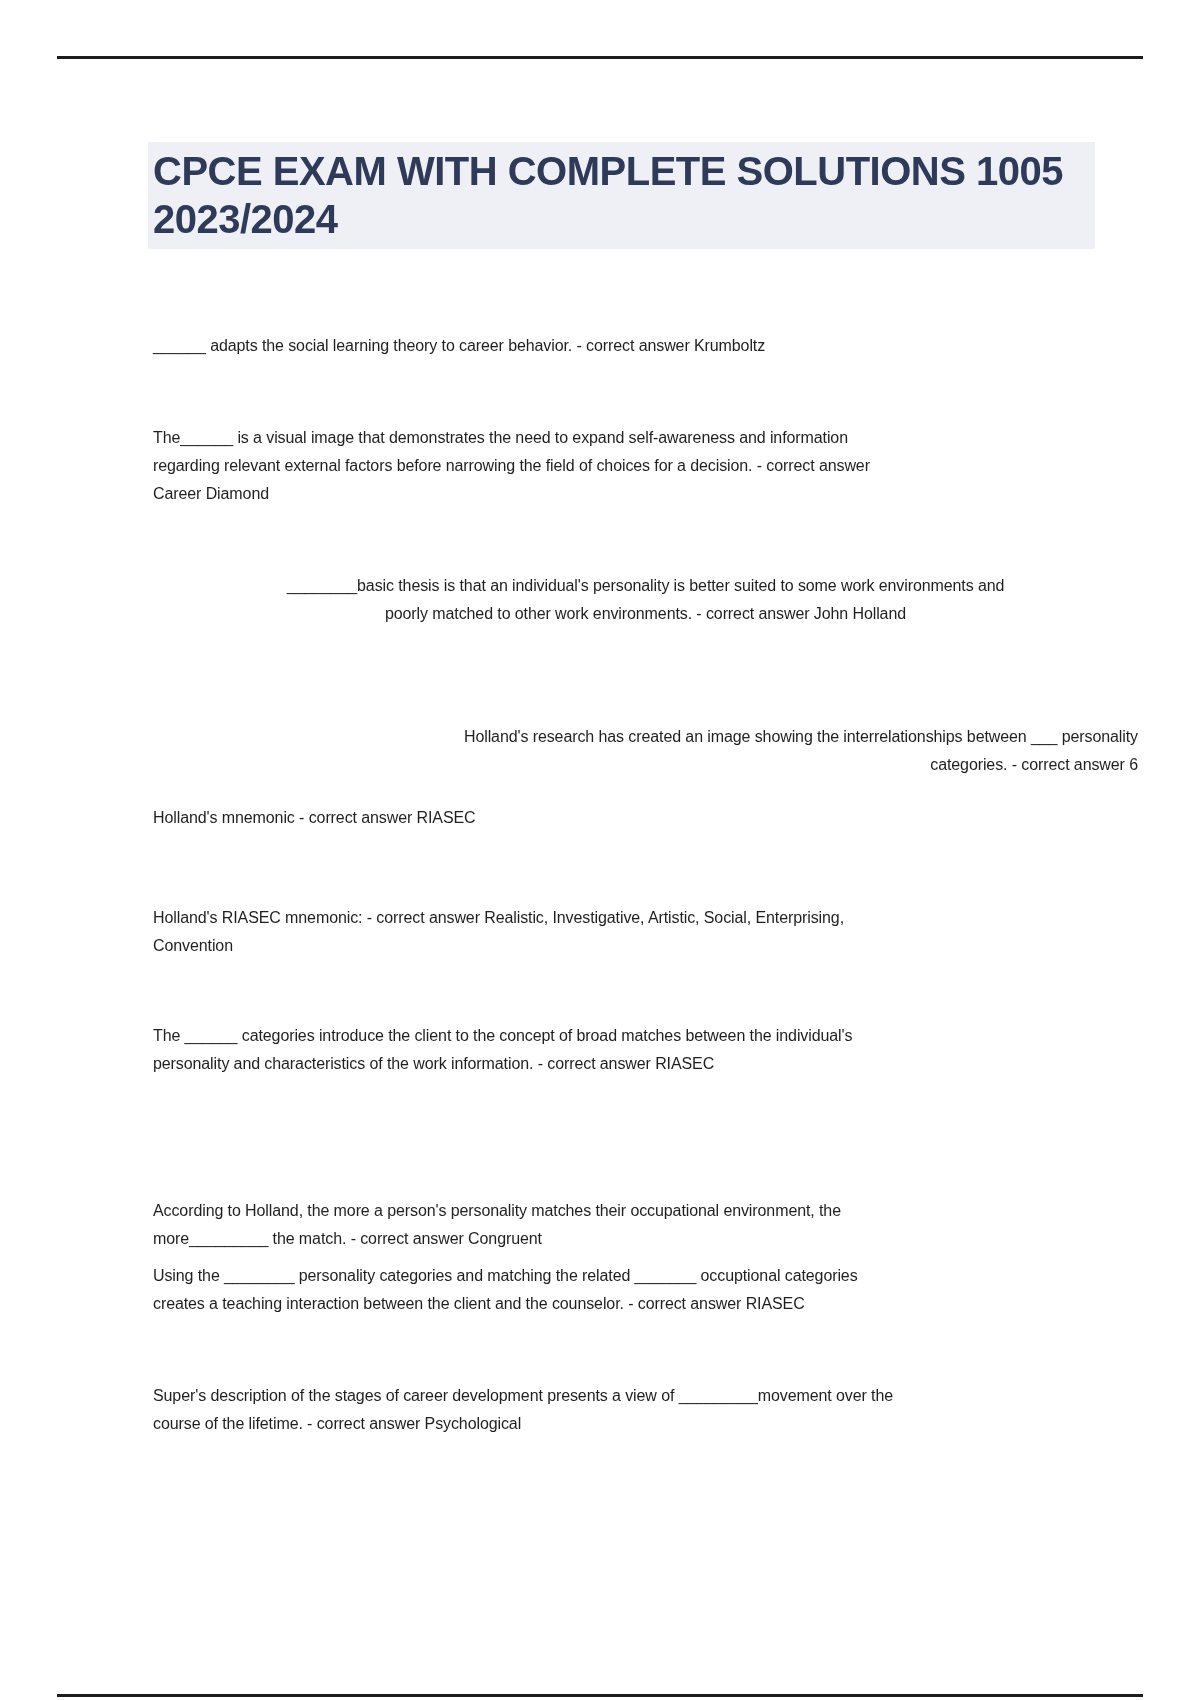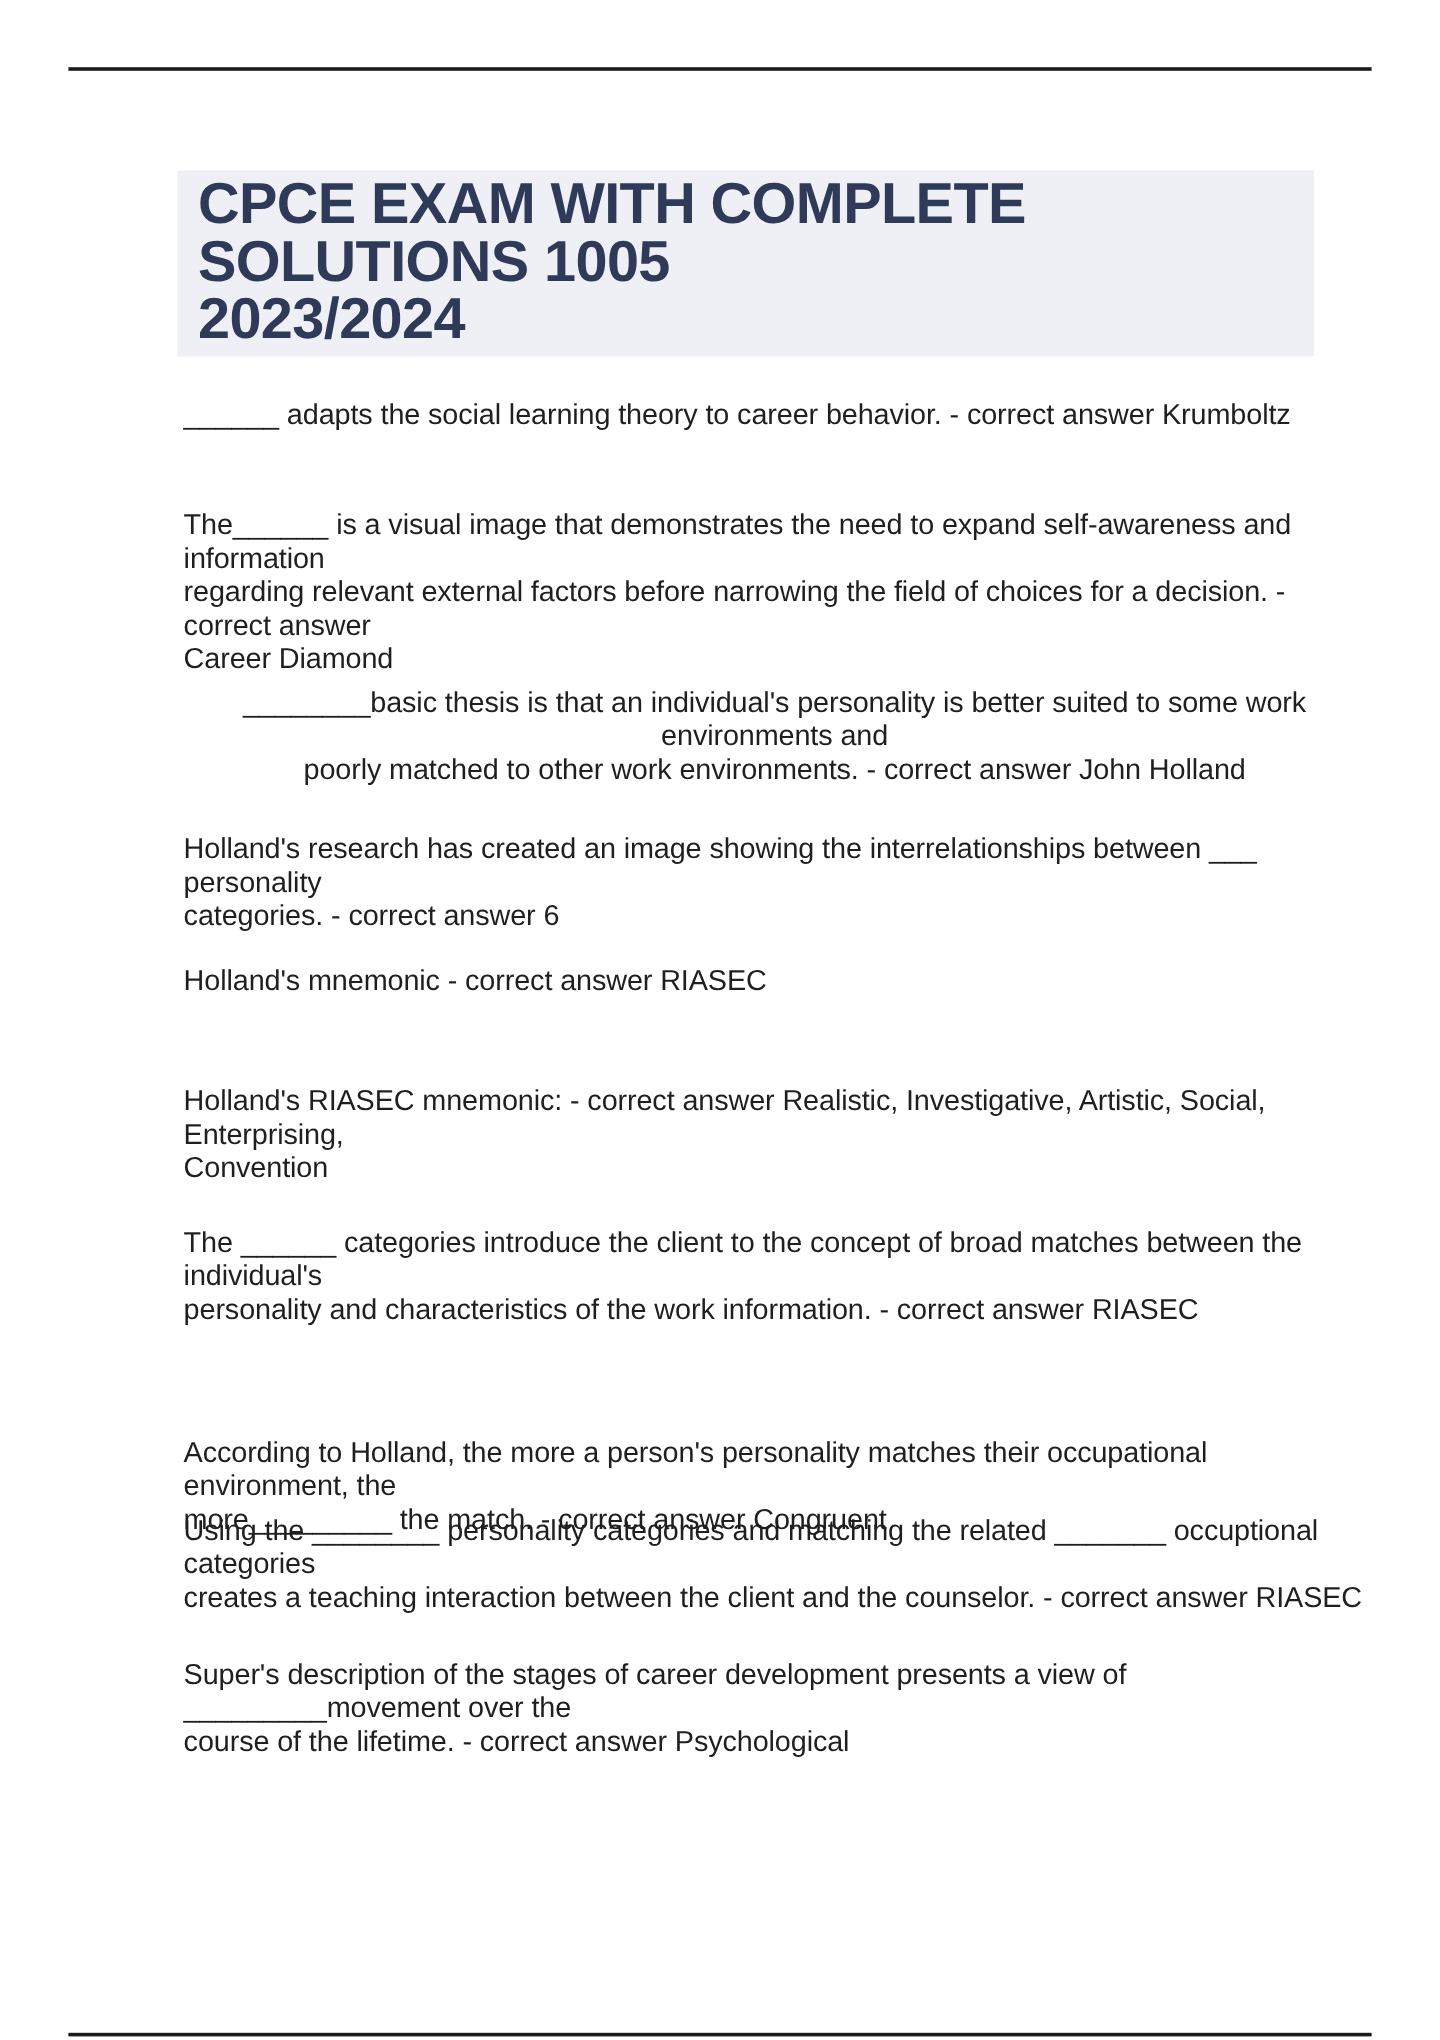--- a/index.html
+++ b/index.html
@@ -26,32 +26,31 @@
   .rule-bottom { top: 1694px; }
   .title-block {
     position: absolute;
     left: 148px;
     top: 142px;
     width: 947px;
     padding: 5px 0 6px 5px;
     box-sizing: border-box;
   }
   .title-text {
-    font-size: 48px;
+    font-size: 40px;
     font-weight: bold;
     line-height: 48px;
     letter-spacing: -0.5px;
     white-space: pre-line;
-    margin-left: 12px;
   }
   .para {
     position: absolute;
     left: 153px;
     width: 985px;
-    font-size: 24px;
+    font-size: 16px;
     line-height: 28px;
     letter-spacing: -0.1px;
     color: #1f1f1f;
     white-space: pre-line;
   }
 </style>
 </head>
 <body>
 
 <div class="page">
@@ -62,21 +61,21 @@
     <div class="title-text" style="color: rgb(47, 58, 89);">CPCE EXAM WITH COMPLETE SOLUTIONS 1005
 2023/2024</div>
   </div>
 
   <div class="para" style="top: 332px;">______ adapts the social learning theory to career behavior. - correct answer Krumboltz</div>
   <div class="para" style="top: 424px;">The______ is a visual image that demonstrates the need to expand self-awareness and information
 regarding relevant external factors before narrowing the field of choices for a decision. - correct answer
 Career Diamond</div>
   <div class="para" style="top: 572px; text-align: center;">________basic thesis is that an individual's personality is better suited to some work environments and
 poorly matched to other work environments. - correct answer John Holland</div>
-  <div class="para" style="top: 694px;">Holland's research has created an image showing the interrelationships between ___ personality
+  <div class="para" style="top: 723px; text-align: right;">Holland's research has created an image showing the interrelationships between ___ personality
 categories. - correct answer 6</div>
   <div class="para" style="top: 804px;">Holland's mnemonic - correct answer RIASEC</div>
   <div class="para" style="top: 904px;">Holland's RIASEC mnemonic: - correct answer Realistic, Investigative, Artistic, Social, Enterprising,
 Convention</div>
   <div class="para" style="top: 1022px;">The ______ categories introduce the client to the concept of broad matches between the individual's
 personality and characteristics of the work information. - correct answer RIASEC</div>
   <div class="para" style="top: 1197px;">According to Holland, the more a person's personality matches their occupational environment, the
 more_________ the match. - correct answer Congruent</div>
   <div class="para" style="top: 1262px;">Using the ________ personality categories and matching the related _______ occuptional categories
 creates a teaching interaction between the client and the counselor. - correct answer RIASEC</div>

